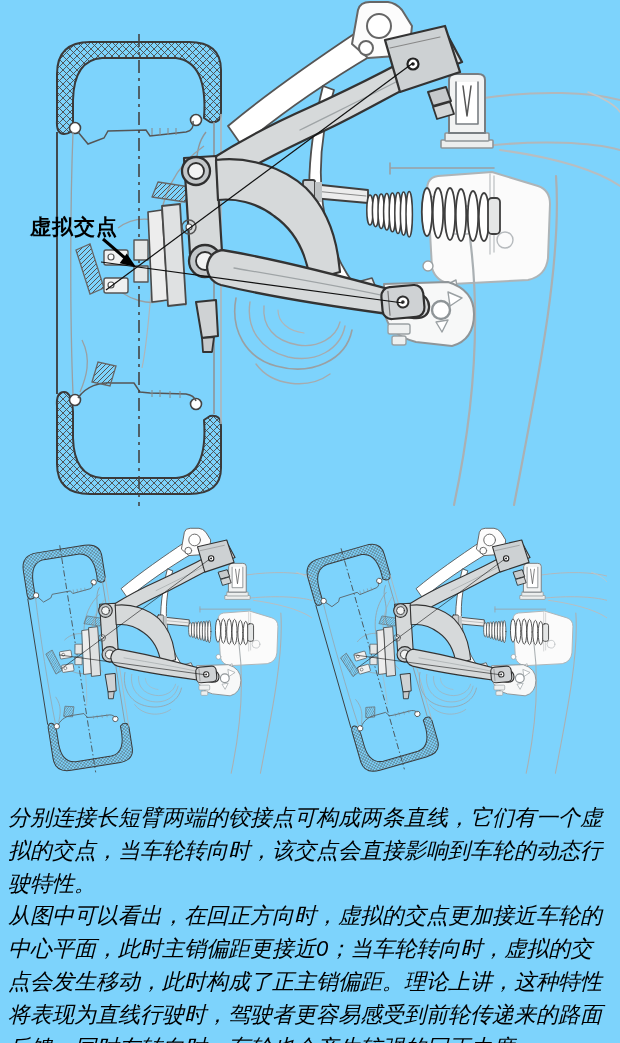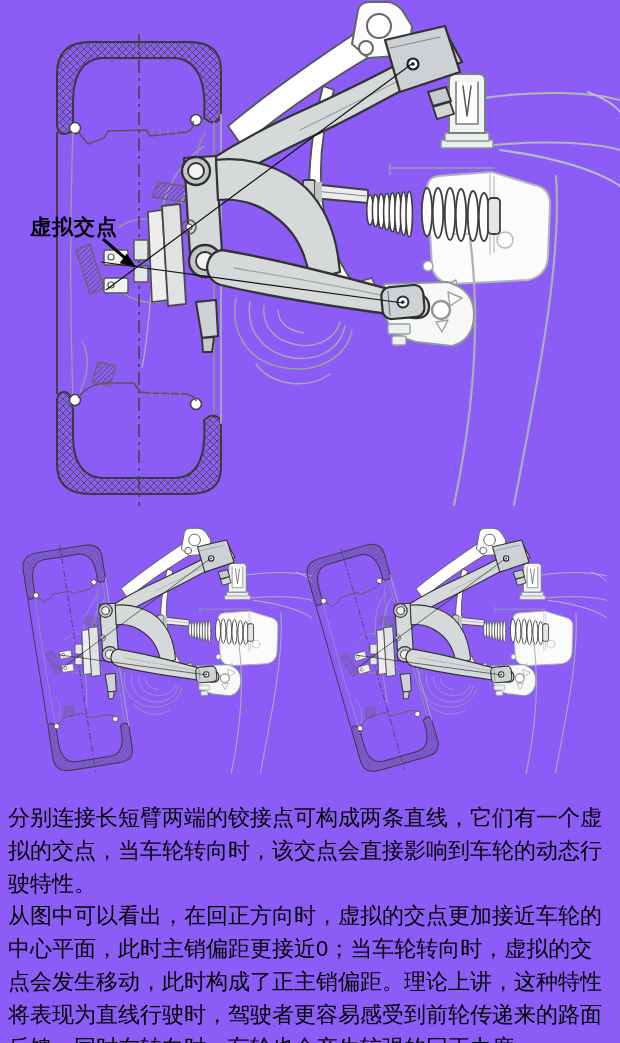--- a/index.html
+++ b/index.html
@@ -1,25 +1,25 @@
 <!DOCTYPE html>
 <html><head>
 <meta charset="utf-8">
 <style>
   html,body{margin:0;padding:0;background:#fff;}
-  .page{position:relative;width:620px;height:1043px;background:#8b5cf6;overflow:hidden;
+  .page{position:relative;width:620px;height:1043px;background:#7dd3fc;overflow:hidden;
         font-family:"Liberation Sans","DejaVu Sans",sans-serif;}
   .diagram-main{position:absolute;top:0;left:0;width:620px;height:512px;}
   .diagram-small{position:absolute;top:513px;width:302px;height:278px;}
   .diagram-small.left{left:10px;}
   .diagram-small.right{left:305px;}
   .article{position:absolute;top:794px;left:0;width:620px;box-sizing:border-box;
            padding:8px 6px 0 8px;color:#000;font-size:22px;line-height:32.8px;
            letter-spacing:0px;}
-  .article p{margin:0;}
+  .article p{margin:0;font-style:italic;}
   .dlabel{font-family:"Liberation Sans","DejaVu Sans",sans-serif;font-weight:bold;
           font-size:21px;fill:#000;letter-spacing:1px;}
   svg{display:block;}
 </style>
 </head>
 <body>
 
 <div class="page">
 
   <div class="diagram-main">

